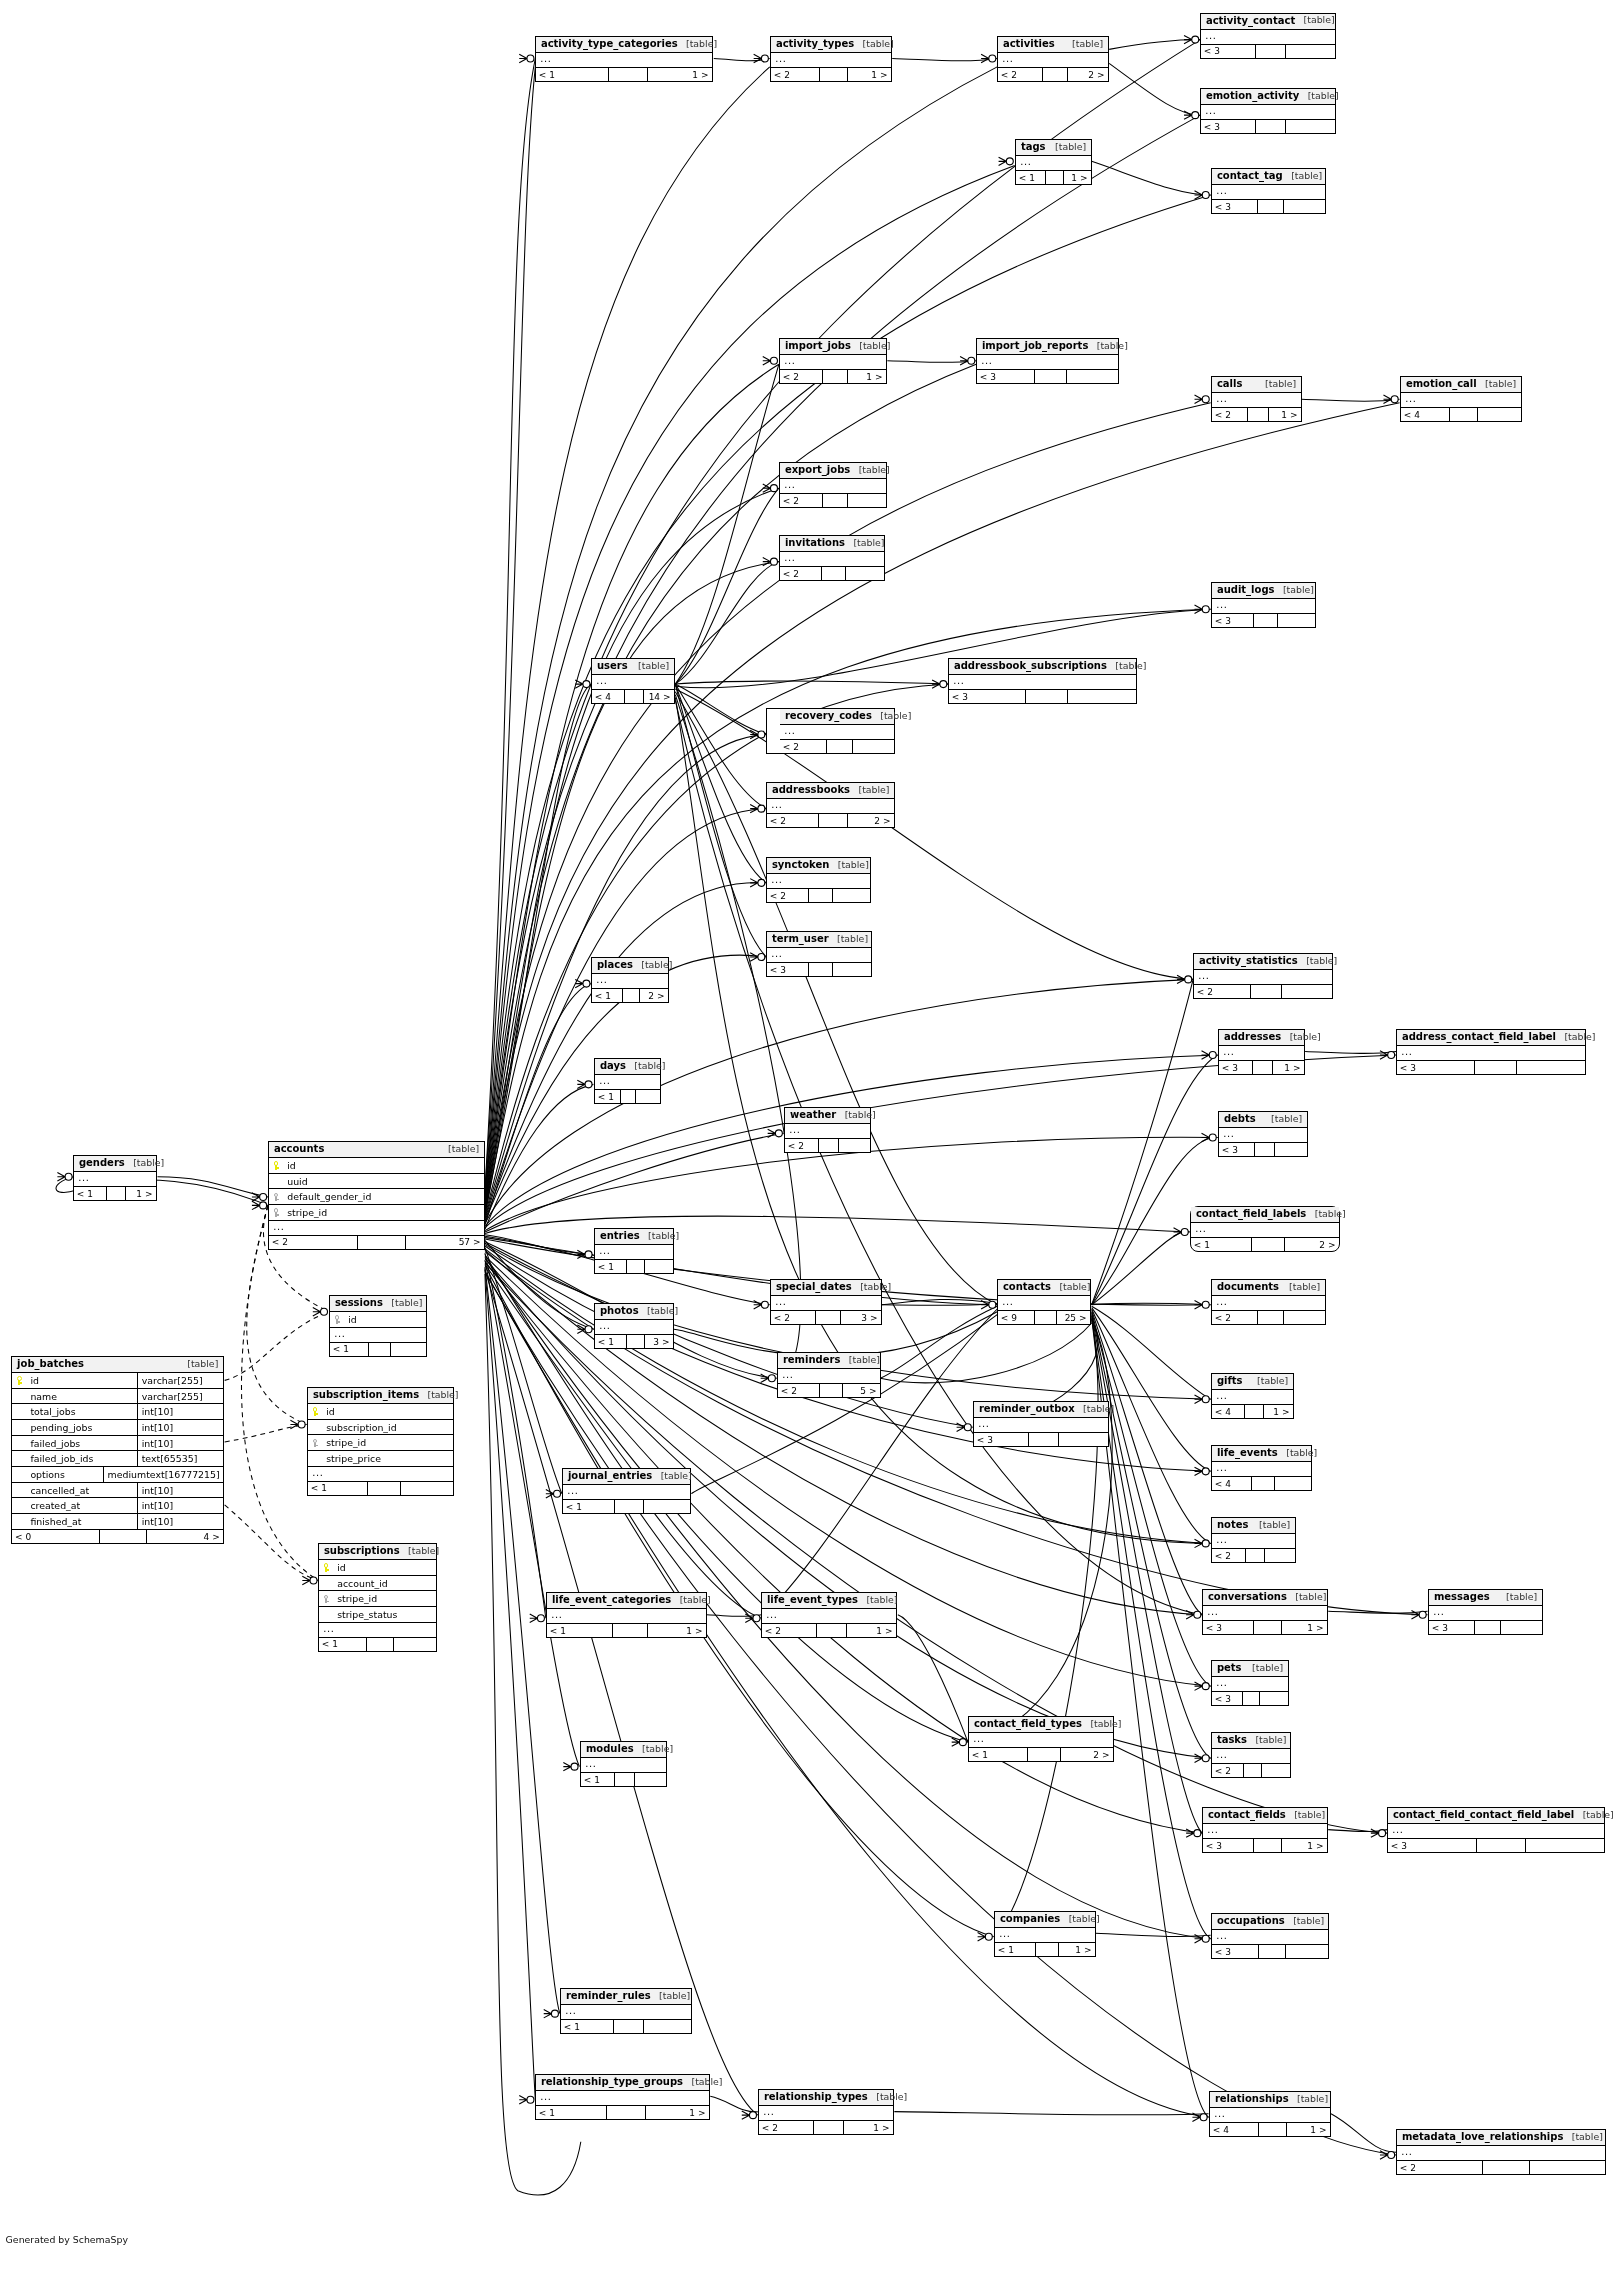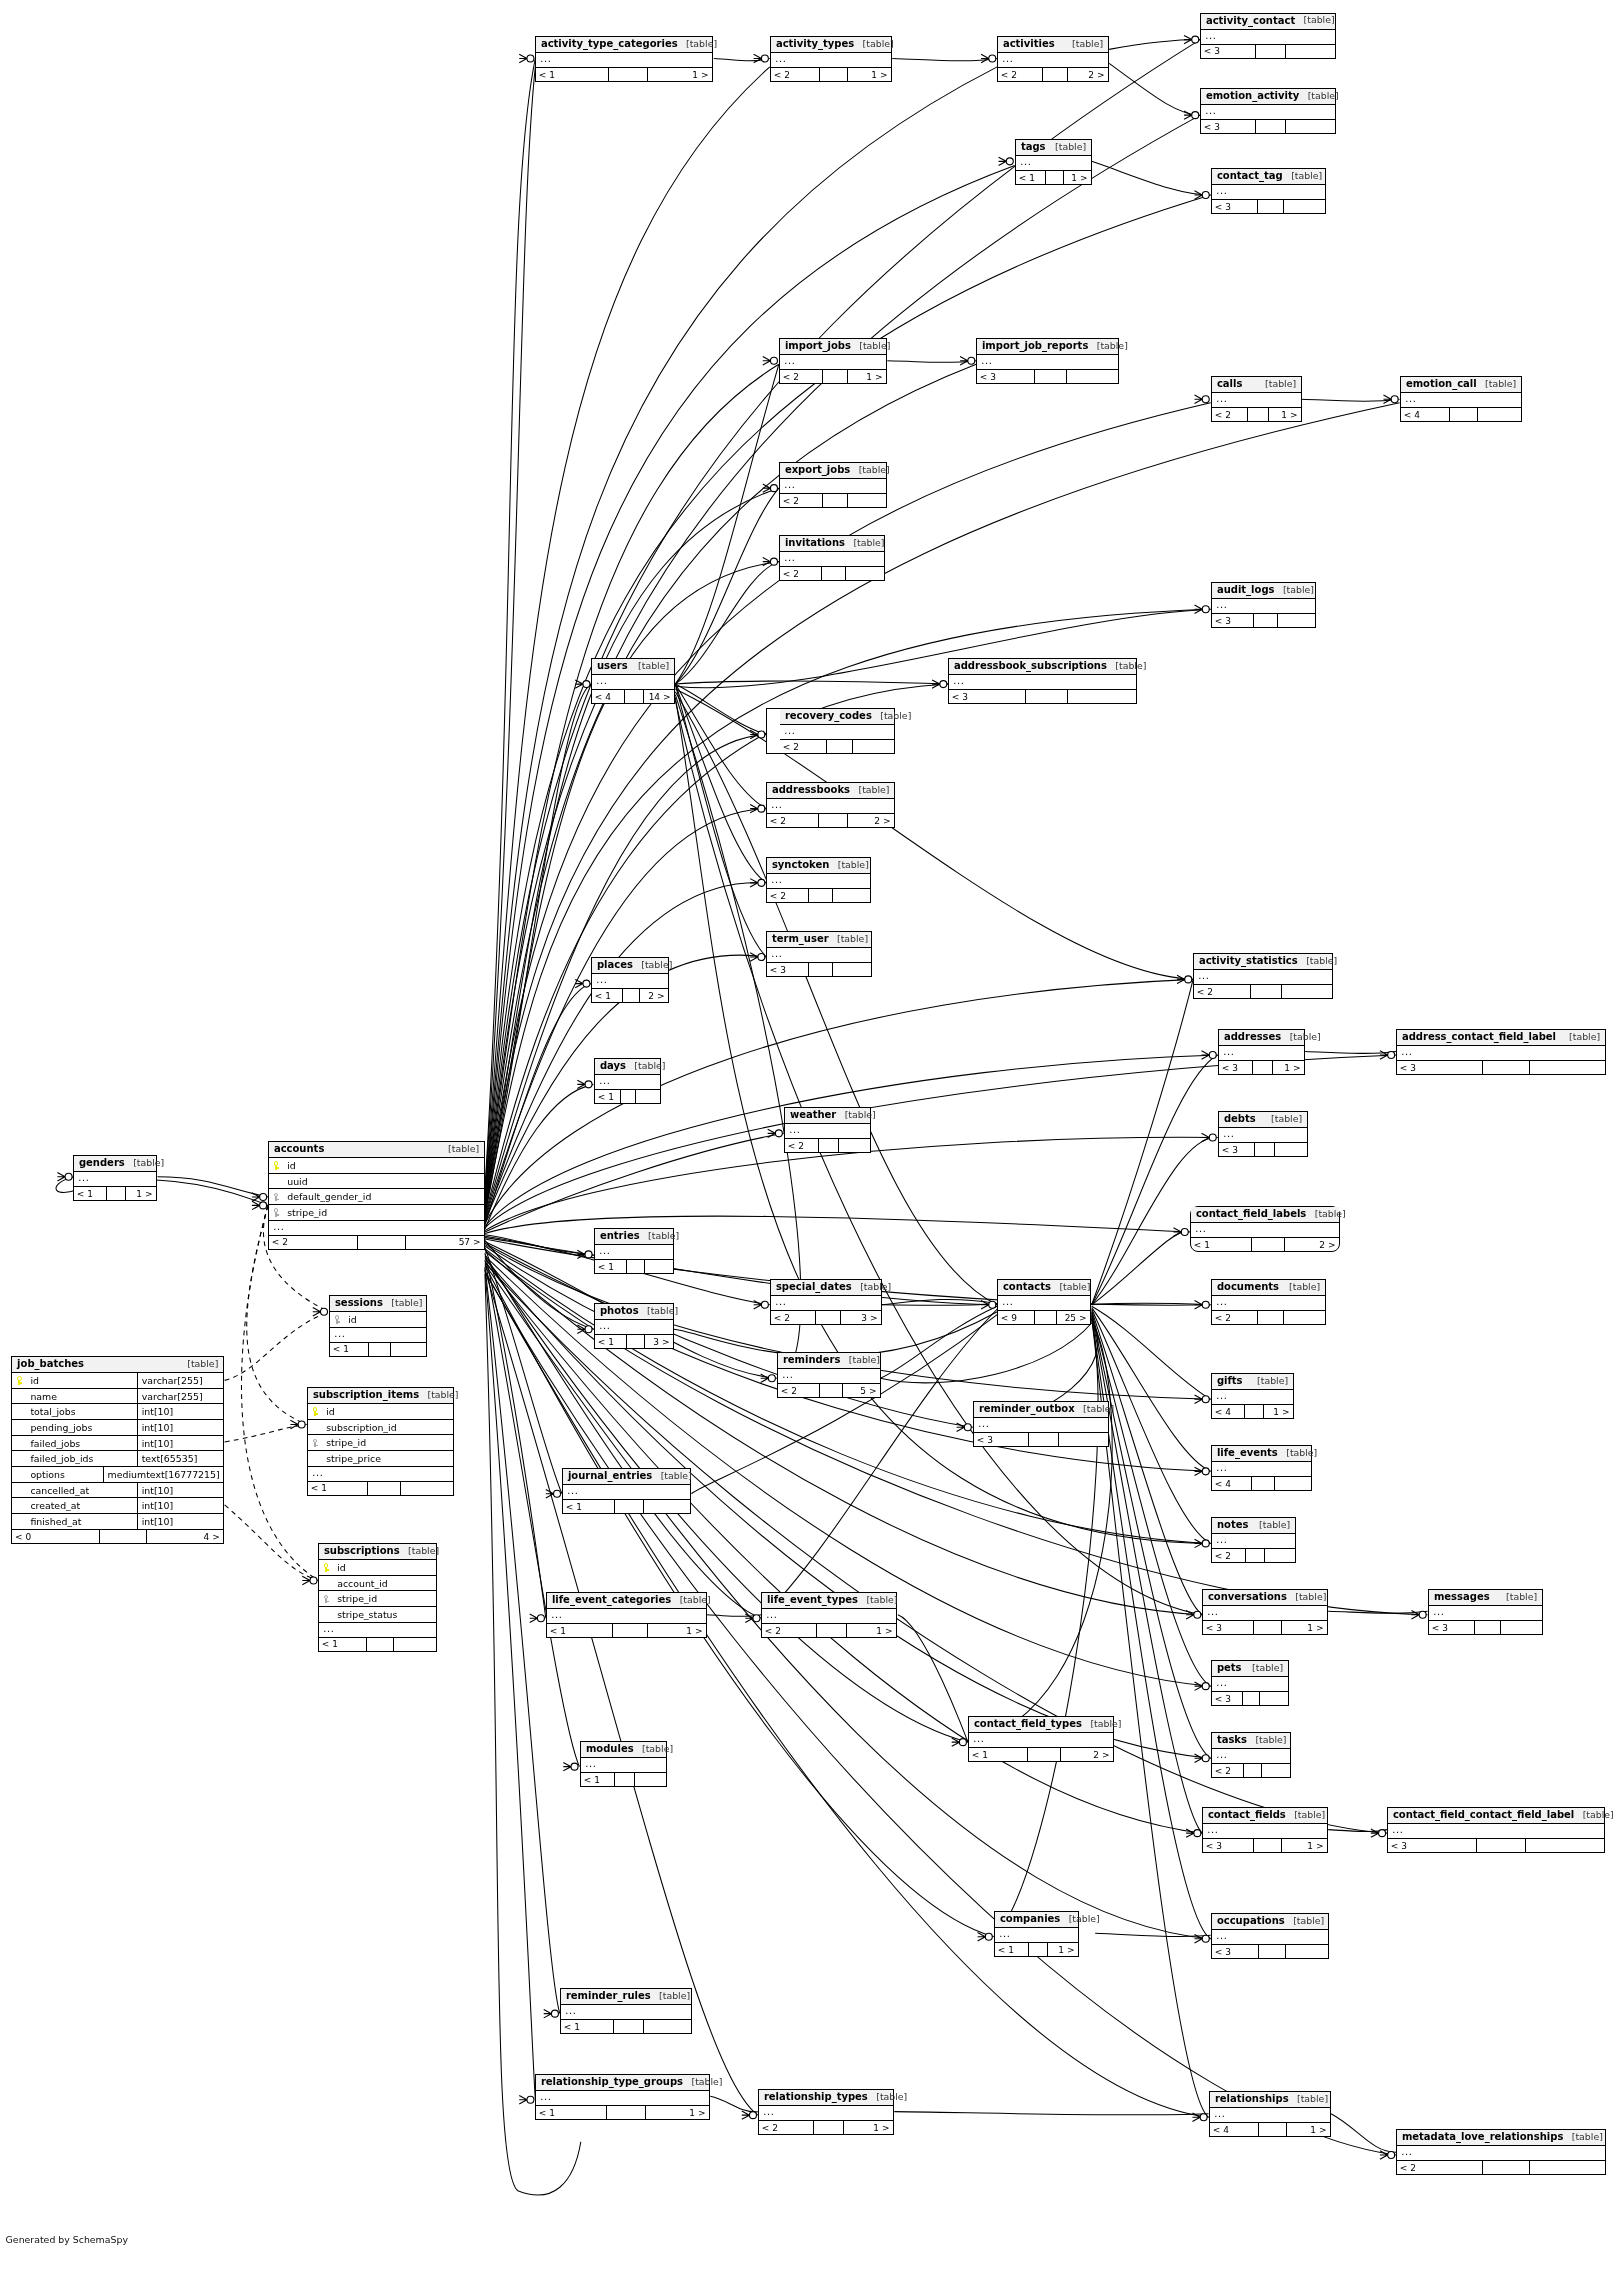--- a/index.html
+++ b/index.html
@@ -529,21 +529,21 @@
           <span class="nm">addresses</span>
           <span class="tg">[table]</span>
         </div>
         <div class="ell">...</div>
         <div class="foot">
           <span class="fl">&lt; 3</span>
           <span class="fm"></span>
           <span class="fr">1 &gt;</span>
         </div>
       </div>
-      <div class="tbl" style="left: 1396px; top: 1029px; width: 210px;">
+      <div class="tbl" style="left: 1396px; top: 1029px; width: 190px;">
         <div class="hdr">
           <span class="nm">address_contact_field_label</span>
           <span class="tg">[table]</span>
         </div>
         <div class="ell">...</div>
         <div class="foot">
           <span class="fl">&lt; 3</span>
           <span class="fm"></span>
           <span class="fr"></span>
         </div>
@@ -865,21 +865,21 @@
           <span class="nm">occupations</span>
           <span class="tg">[table]</span>
         </div>
         <div class="ell">...</div>
         <div class="foot">
           <span class="fl">&lt; 3</span>
           <span class="fm"></span>
           <span class="fr"></span>
         </div>
       </div>
-      <div class="tbl" style="left: 994px; top: 1911px; width: 85px;">
+      <div class="tbl" style="left: 994px; top: 1911px; width: 102px;">
         <div class="hdr">
           <span class="nm">companies</span>
           <span class="tg">[table]</span>
         </div>
         <div class="ell">...</div>
         <div class="foot">
           <span class="fl">&lt; 1</span>
           <span class="fm"></span>
           <span class="fr">1 &gt;</span>
         </div>

